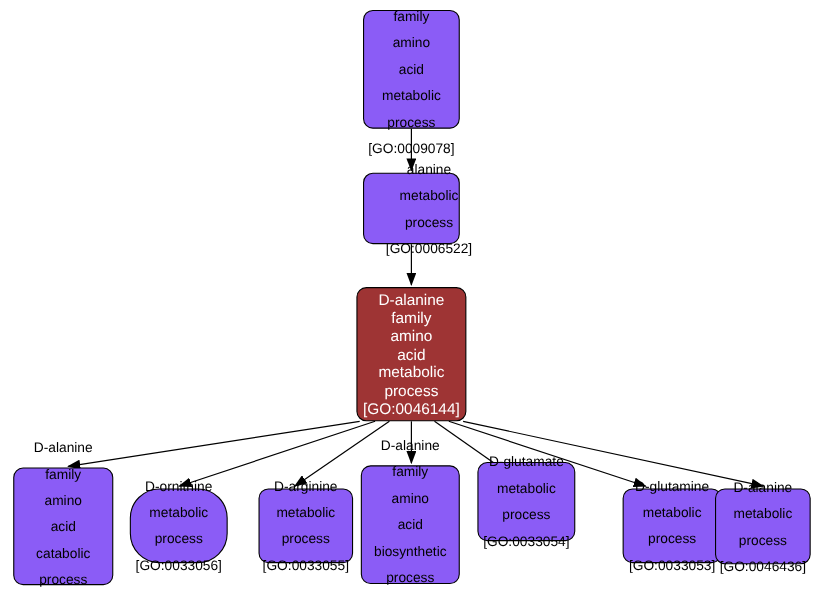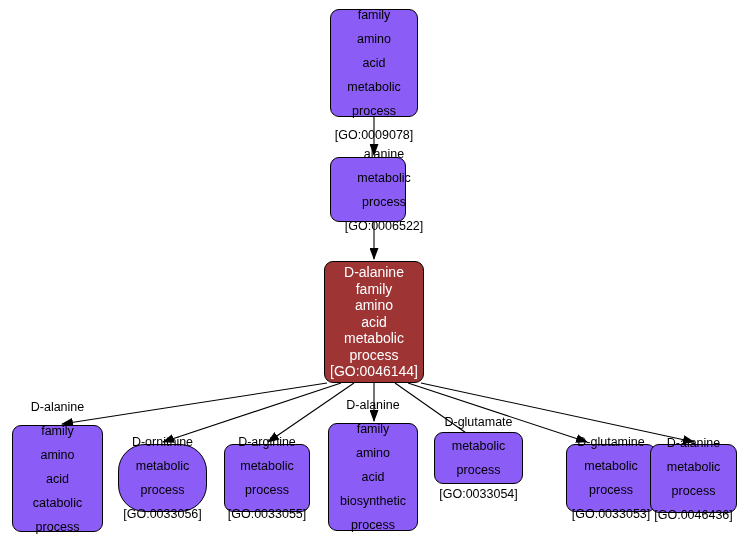--- a/index.html
+++ b/index.html
@@ -77,21 +77,21 @@
   <div class="node" style="left:330px; top:9px;   width:88px;  height:108px;">
     <span class="lbl">pyruvate
 family
 amino
 acid
 metabolic
 process
 [GO:0009078]</span>
   </div>
 
-  <div class="node" style="left:330px; top:157px; width:76px;  height:65px;padding-left:32px;">
+  <div class="node" style="left:330px; top:157px; width:88px;  height:65px;padding-left:32px;">
     <span class="lbl">alanine
 metabolic
 process
 [GO:0006522]</span>
   </div>
 
   <div class="node focus" style="left:324px; top:261px; width:100px; height:122px;">
     <span class="lbl">D-alanine
 family
 amino
@@ -111,38 +111,38 @@
 [GO:0030633]</span>
   </div>
 
   <div class="node" style="left:118px; top:444px; width:89px;  height:68px;border-radius:27px;">
     <span class="lbl">D-ornithine
 metabolic
 process
 [GO:0033056]</span>
   </div>
 
-  <div class="node" style="left:224px; top:444px; width:86px;  height:68px;">
+  <div class="node" style="left:235px; top:444px; width:86px;  height:68px;">
     <span class="lbl">D-arginine
 metabolic
 process
 [GO:0033055]</span>
   </div>
 
   <div class="node" style="left:328px; top:423px; width:90px;  height:108px;">
     <span class="lbl">D-alanine
 family
 amino
 acid
 biosynthetic
 process
 [GO:0046145]</span>
   </div>
 
-  <div class="node" style="left:434px; top:432px; width:89px;  height:52px;text-align:center;">
+  <div class="node" style="left:434px; top:420px; width:89px;  height:72px;text-align:center;">
     <span class="lbl">D-glutamate
 metabolic
 process
 [GO:0033054]</span>
   </div>
 
   <div class="node" style="left:542px; top:444px; width:90px;  height:68px;margin-left:24px;">
     <span class="lbl">D-glutamine
 metabolic
 process

